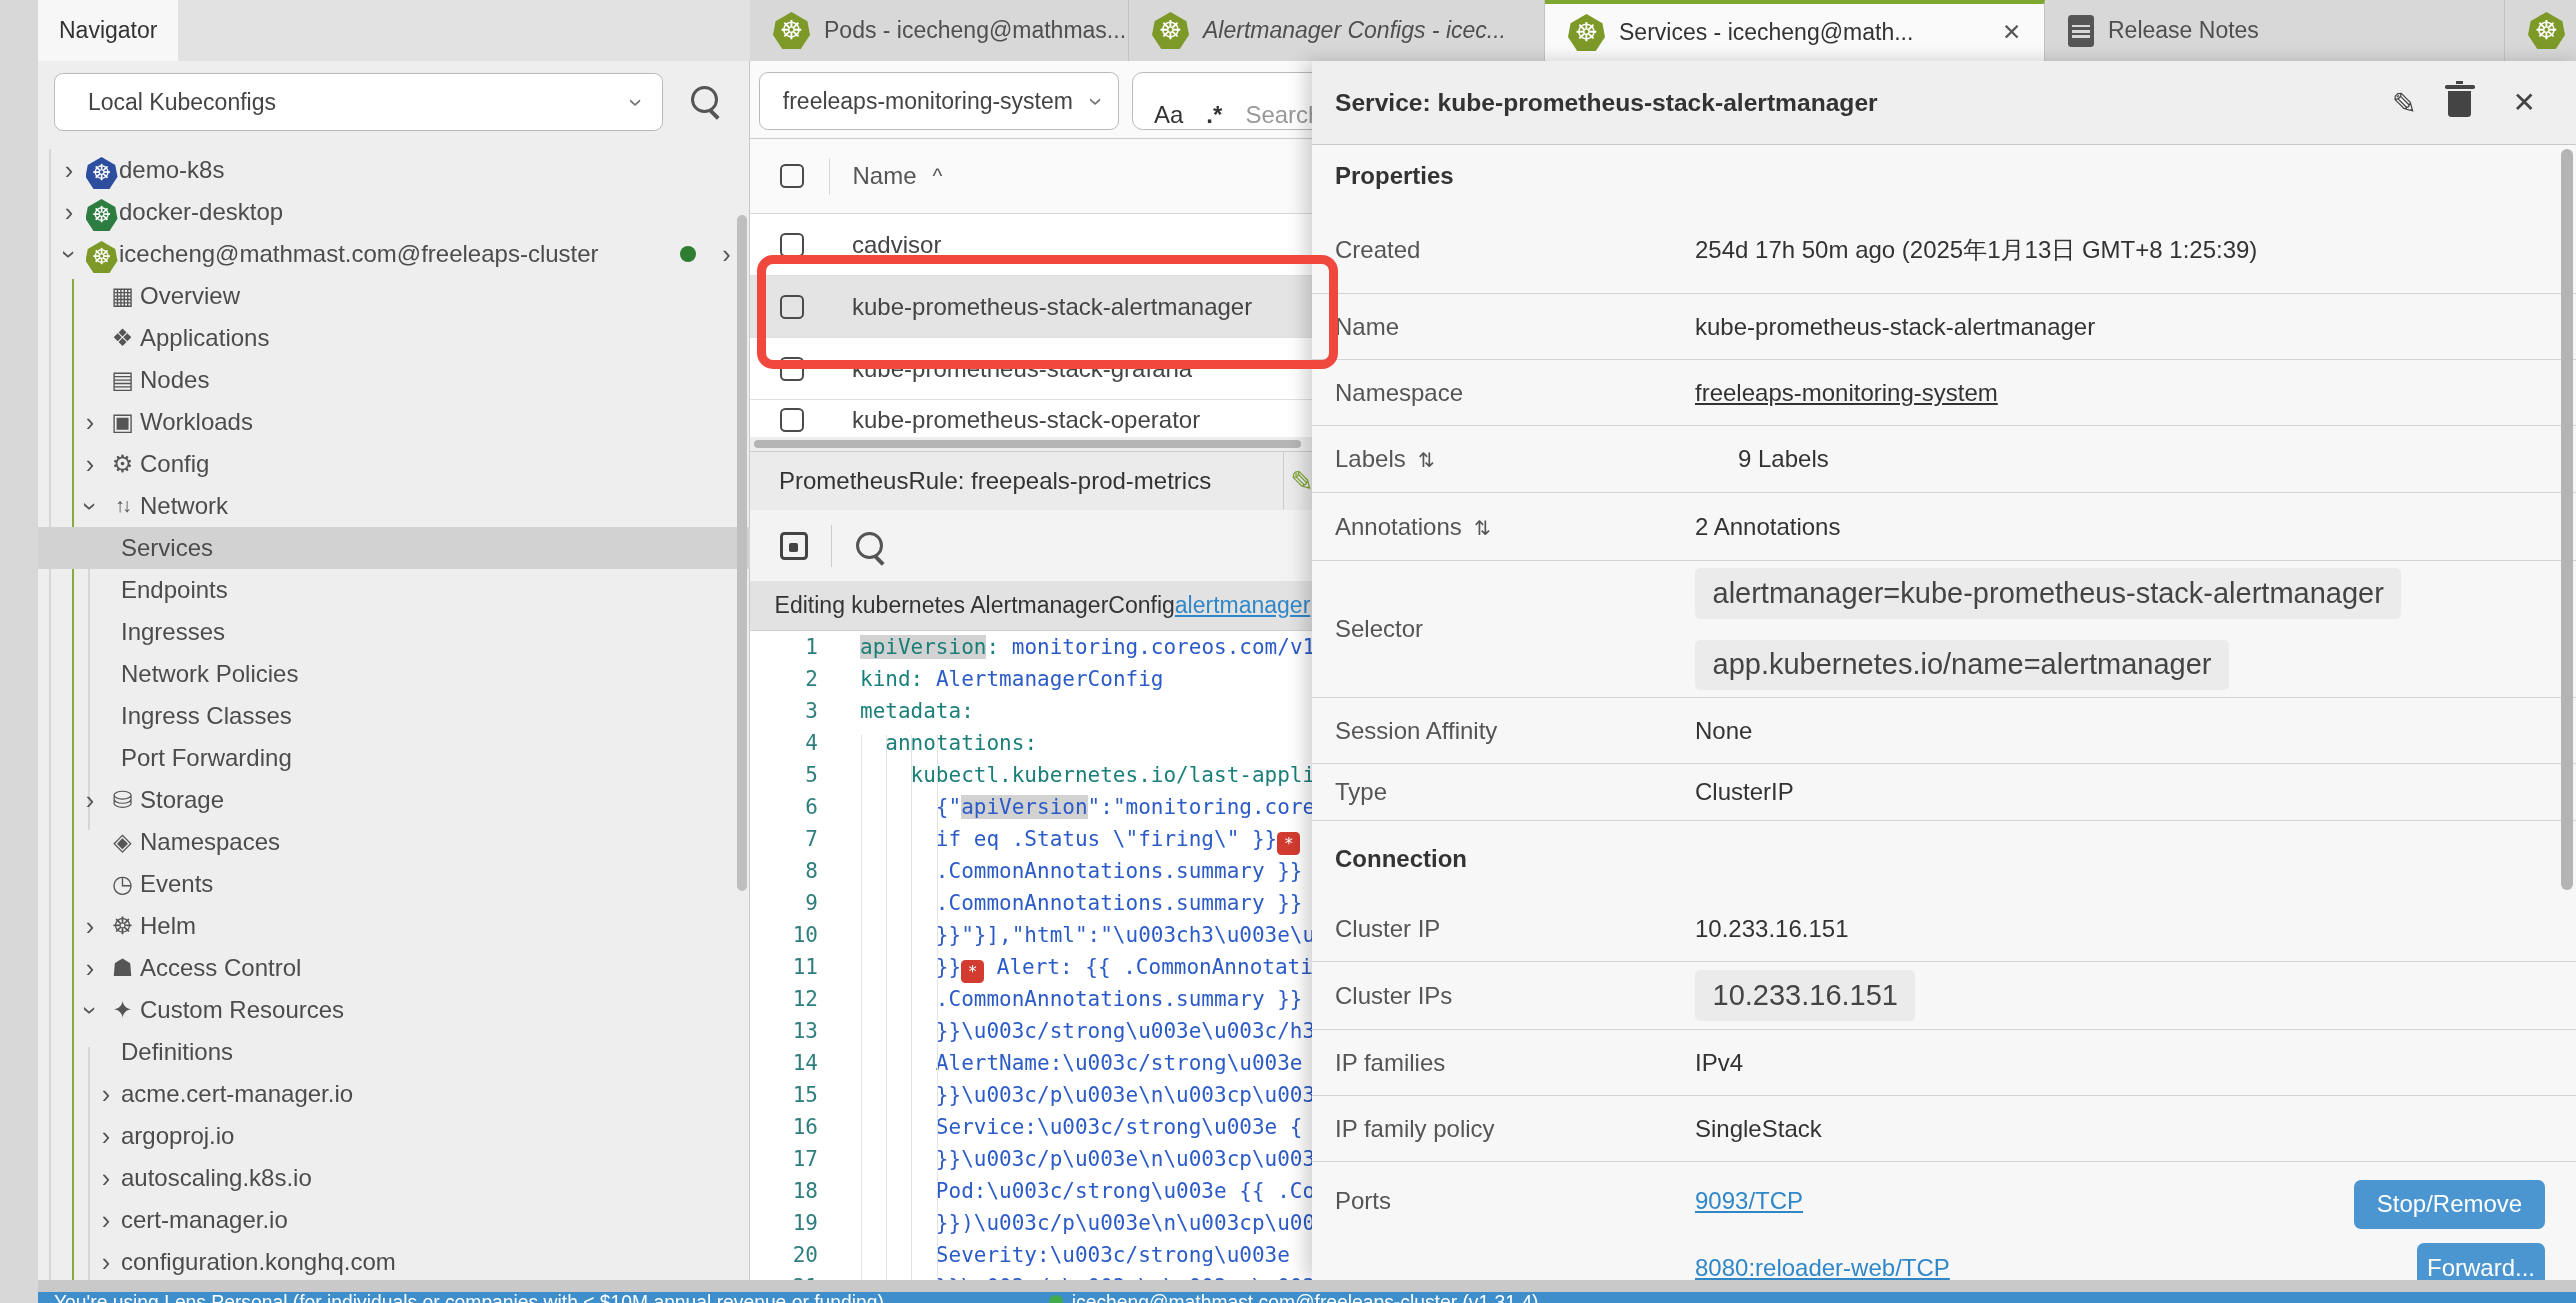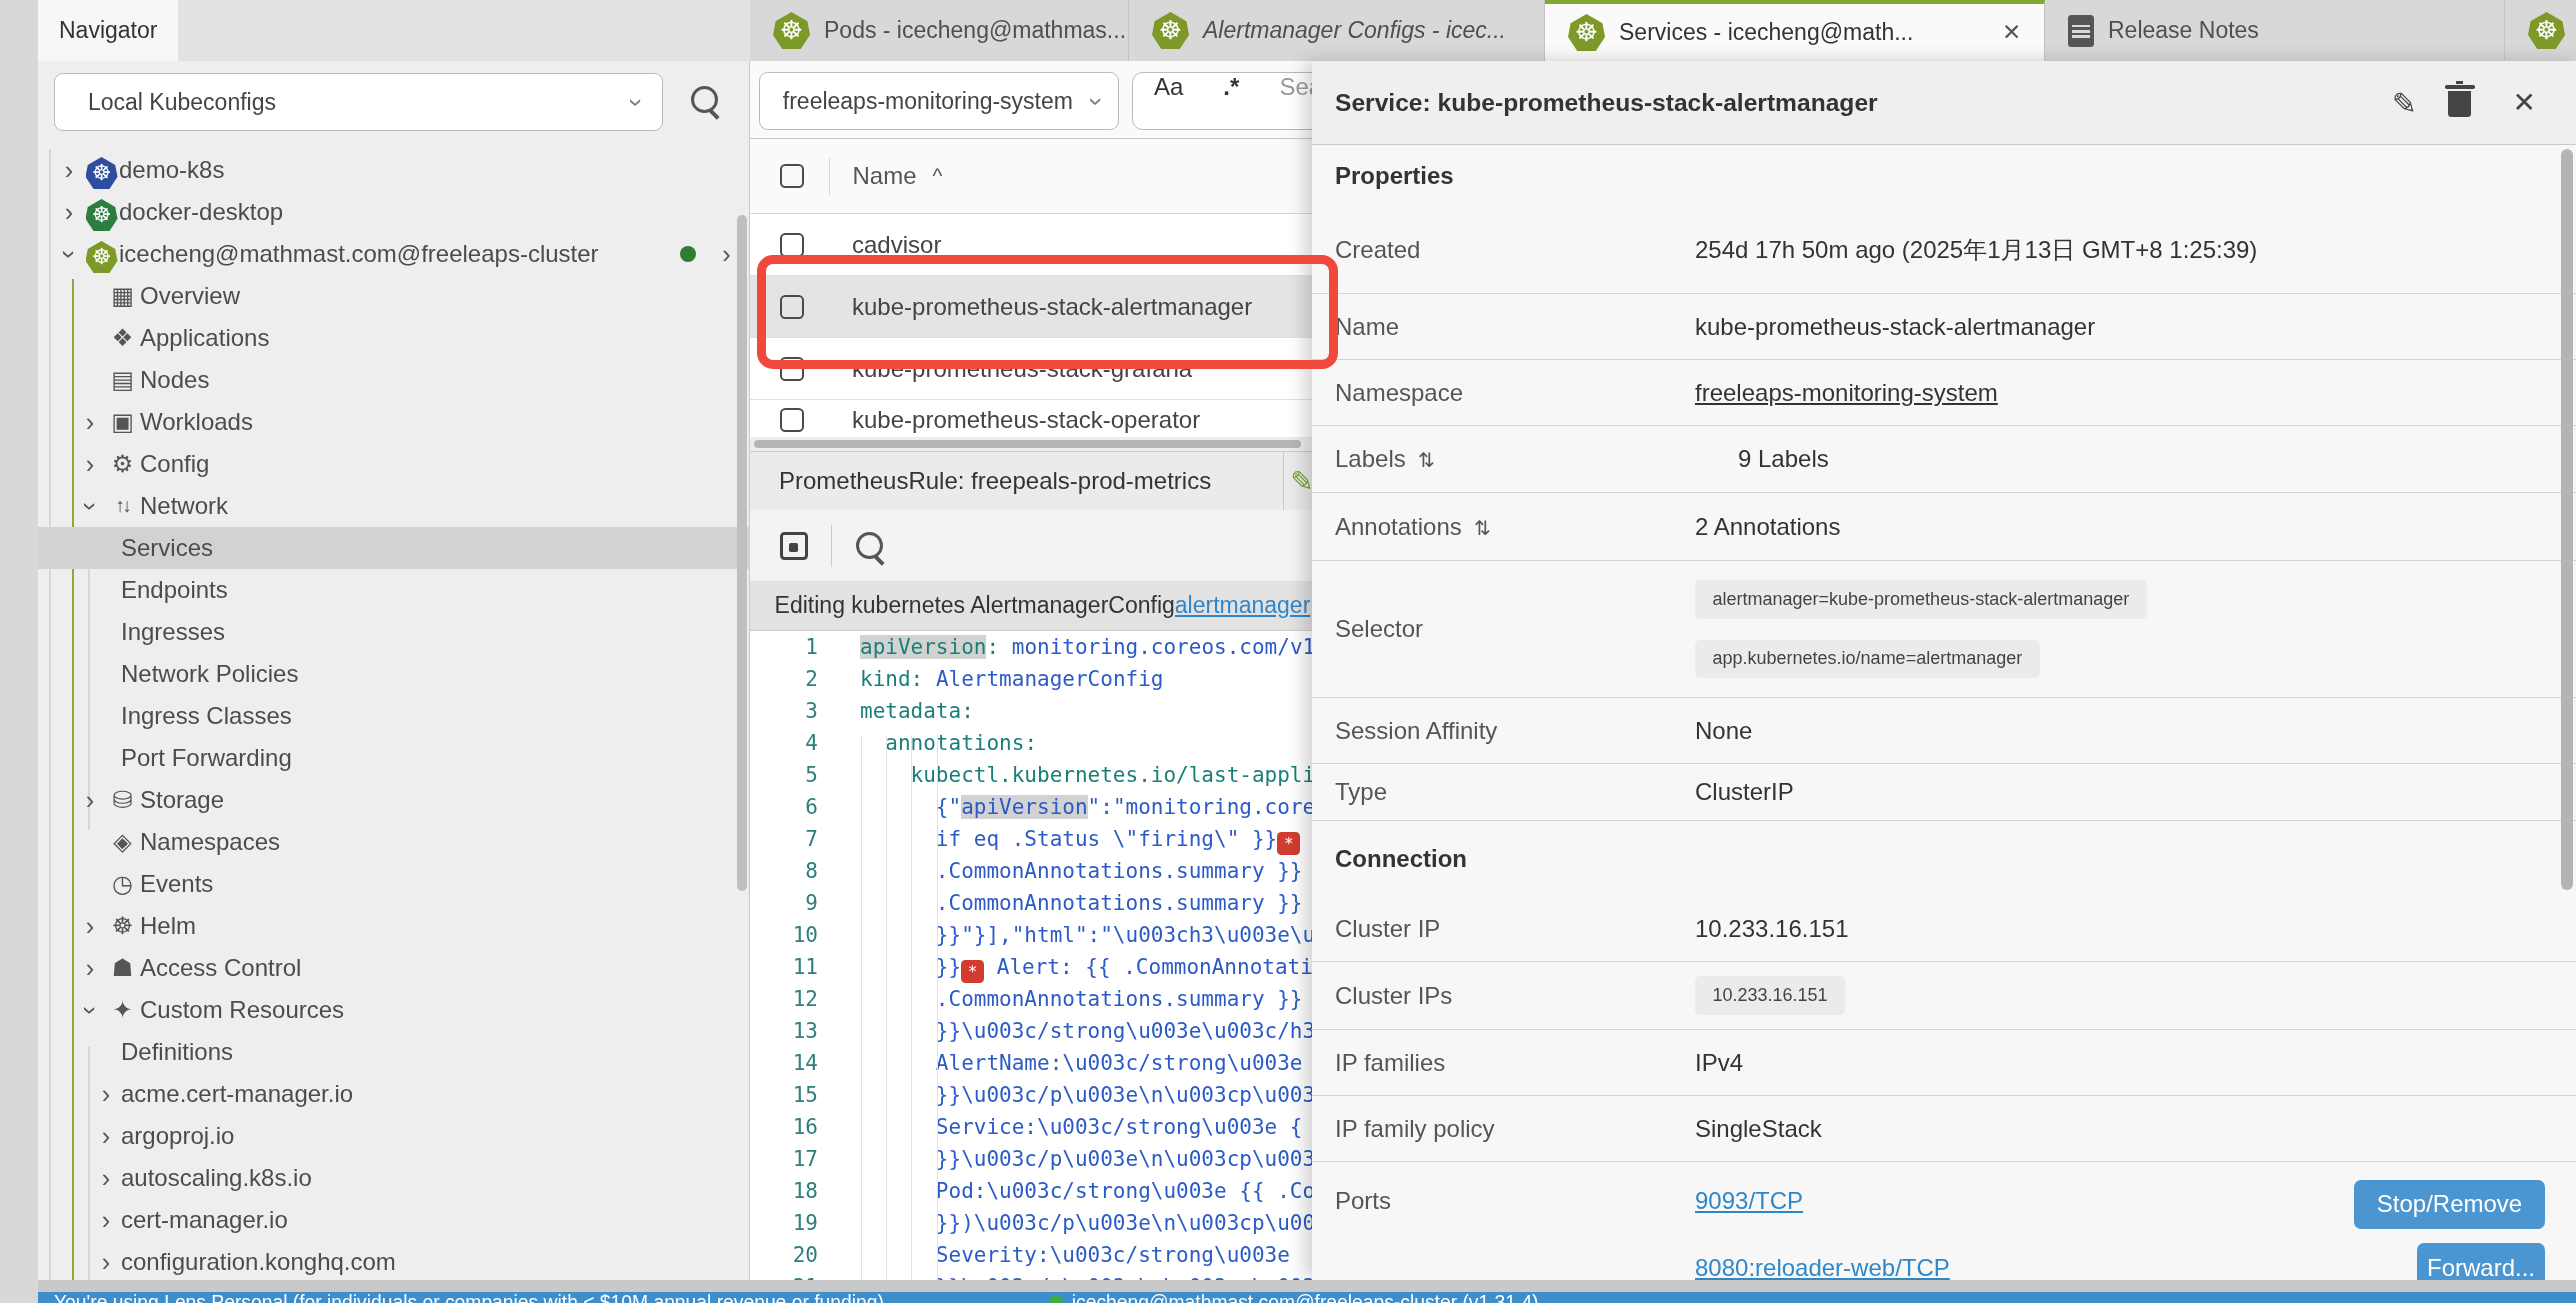--- a/index.html
+++ b/index.html
@@ -41,21 +41,21 @@
   .trail-dot{position:absolute;right:54px;width:16px;height:16px;border-radius:50%;background:#2e7d32;}
   .trail-chev{position:absolute;right:19.3px;font-size:25.4px;color:#555;}
   .guide{position:absolute;width:1.8px;background:#d6d6d6;}
   .guide.green{background:#8aa93c;}
   #side-scroll{position:absolute;right:1.8px;top:154px;width:10.5px;height:676px;background:#bfbfbf;border-radius:5.3px;}
   
   #midcol{position:absolute;left:712px;top:61px;width:562px;height:1220px;background:#fff;}
   #mid-topbar{position:absolute;left:0;top:0;width:562px;height:78px;background:#fafafa;border-bottom:0.9px solid #c9c9c9;box-sizing:border-box;}
   #ns-select{position:absolute;left:8.8px;top:11.4px;width:360px;height:58px;background:#fff;border:1.8px solid #b9b9b9;border-radius:8.8px;box-sizing:border-box;display:flex;align-items:center;font-size:23px;color:#444;padding:0 17.5px 0 23px;}
   #ns-select .chev-down{margin-left:auto;}
-  #search-field{position:absolute;left:382px;top:11.4px;width:263px;height:58px;background:#fff;border:1.8px solid #b9b9b9;border-radius:10.5px;box-sizing:border-box;display:flex;align-items:flex-start;gap:40px;font-size:24px;padding:0 0 0 21px;}
+  #search-field{position:absolute;left:382px;top:11.4px;width:263px;height:58px;background:#fff;border:1.8px solid #b9b9b9;border-radius:10.5px;box-sizing:border-box;display:flex;align-items:flex-end;gap:23px;font-size:24px;padding:0 0 0 21px;}
   #search-field .aa{color:#333;} #search-field .rx{color:#333;font-weight:bold;}
   #search-field .ph{color:#999;font-size:24px;}
   #thead{position:absolute;left:0;top:78px;width:562px;height:75px;background:#fafafa;border-bottom:0.9px solid #d7d7d7;box-sizing:border-box;display:flex;align-items:center;font-size:24px;color:#555;}
   .cb{display:inline-block;width:24px;height:24px;border:2.6px solid #4a4a4a;border-radius:5.3px;box-sizing:border-box;background:transparent;}
   #thead .cb{margin-left:30px;}
   #thead .vdiv{width:0.9px;height:37px;background:#d7d7d7;margin-left:24.6px;}
   #thead .hname{margin-left:23px;color:#555;}
   #thead .caret{margin-left:16px;font-size:21px;color:#555;}
   #rows{position:absolute;left:0;top:153px;width:562px;}
   .lrow{position:relative;height:61px;display:flex;align-items:center;border-bottom:0.9px solid #e0e0e0;font-size:24px;color:#444;background:#fff;white-space:nowrap;}
@@ -94,21 +94,21 @@
   .trash{position:absolute;right:111px;top:30px;width:23px;height:26px;background:#444;border-radius:0 0 3.5px 3.5px;}
   .trash::before{content:"";position:absolute;left:-3.5px;top:-6.1px;width:30px;height:4.4px;background:#444;border-radius:1.8px;}
   .trash::after{content:"";position:absolute;left:8px;top:-10.5px;width:7px;height:3.5px;background:#444;}
   #panel-body{position:absolute;left:0;top:84px;width:1270px;height:1135px;overflow:hidden;}
   .sec-header{display:flex;align-items:center;font-size:24px;font-weight:bold;color:#333;padding-left:23px;box-sizing:border-box;}
   .prow{position:relative;display:flex;align-items:center;border-bottom:0.9px solid #d4d4d4;box-sizing:border-box;padding-left:23px;font-size:24px;}
   .prow:last-child{border-bottom:none;}
   .plabel{width:360px;flex:0 0 360px;color:#555;}
   .plabel .sort{font-size:20px;color:#555;margin-left:12.3px;}
   .pvalue{color:#333;}
-  .pill{display:inline-block;background:#ebebeb;border-radius:5.3px;padding:8.8px 17.5px;font-size:18px;color:#444;}
+  .pill{display:inline-block;background:#ebebeb;border-radius:5.3px;padding:8.8px 17.5px;font-size:29px;color:#444;}
   .pillcol{display:flex;flex-direction:column;gap:21px;align-items:flex-start;}
   .portlinks{display:flex;flex-direction:column;gap:39px;align-items:flex-start;}
   .portlinks .bluelink{font-size:24px;}
   .pbtn{position:absolute;background:#4b96d1;color:#fff;border:none;border-radius:7px;font-size:24px;font-family:"Liberation Sans",sans-serif;display:flex;align-items:center;justify-content:center;}
   #panel-scroll{position:absolute;right:8.8px;top:88px;width:12.3px;height:741px;background:#b4b4b4;border-radius:6.1px;}
   
   #rightstrip{position:absolute;left:2544px;top:61px;width:32px;height:1220px;background:#dbd9d6;border-left:0.9px solid #bdbdbd;overflow:hidden;}
   #rs-collapse{position:absolute;left:1.8px;top:1116px;color:#555;font-size:32px;}
   #rs-warn{position:absolute;left:0px;top:1163px;color:#c8881a;font-size:30px;}
   #rs-box{position:absolute;left:1.8px;top:1204px;width:35px;height:30px;border:2.6px solid #666;border-radius:4.4px;background:#eee;}

